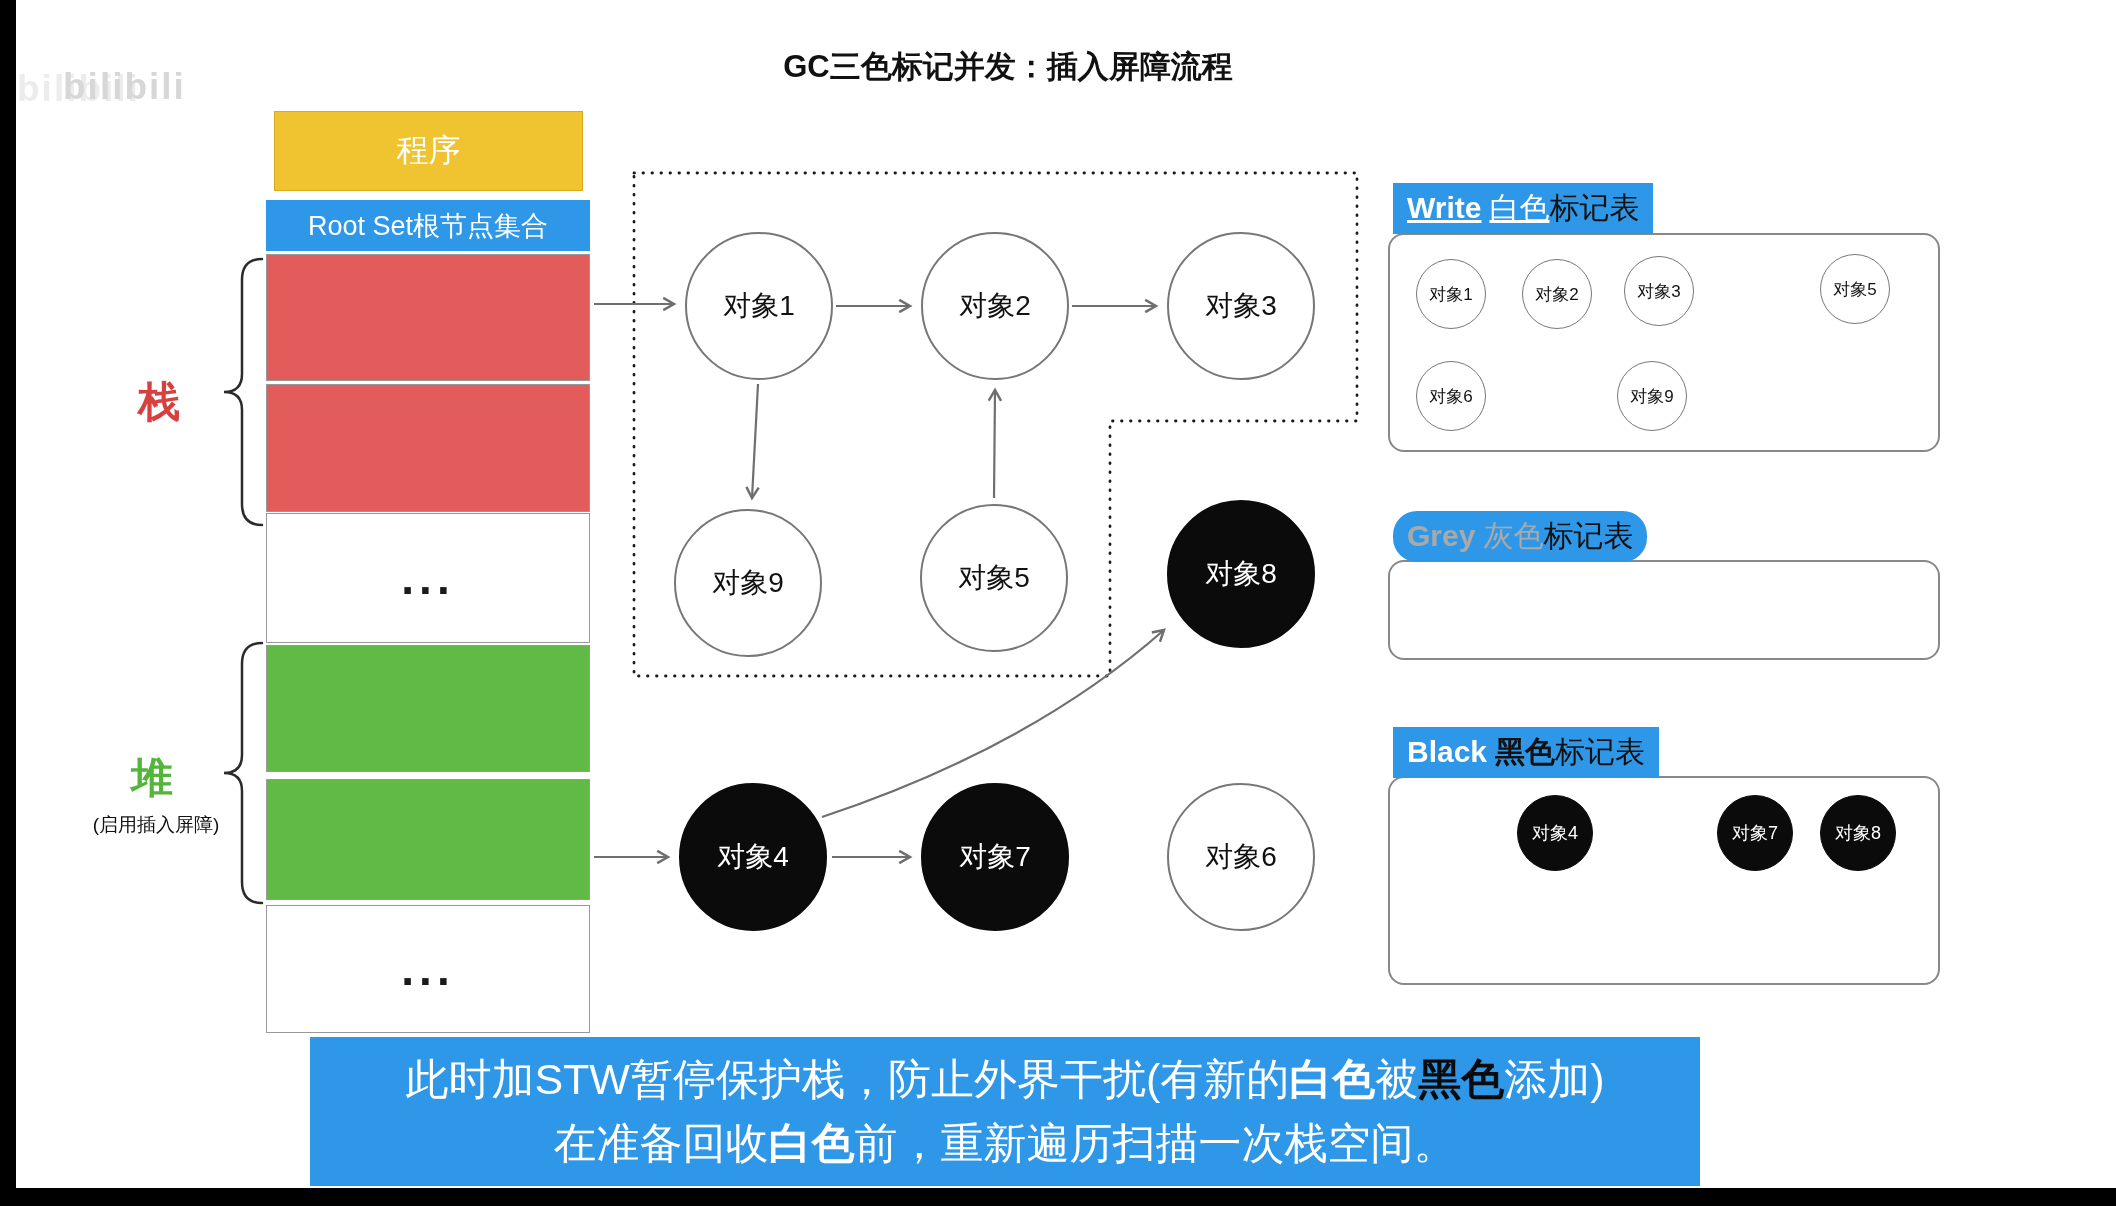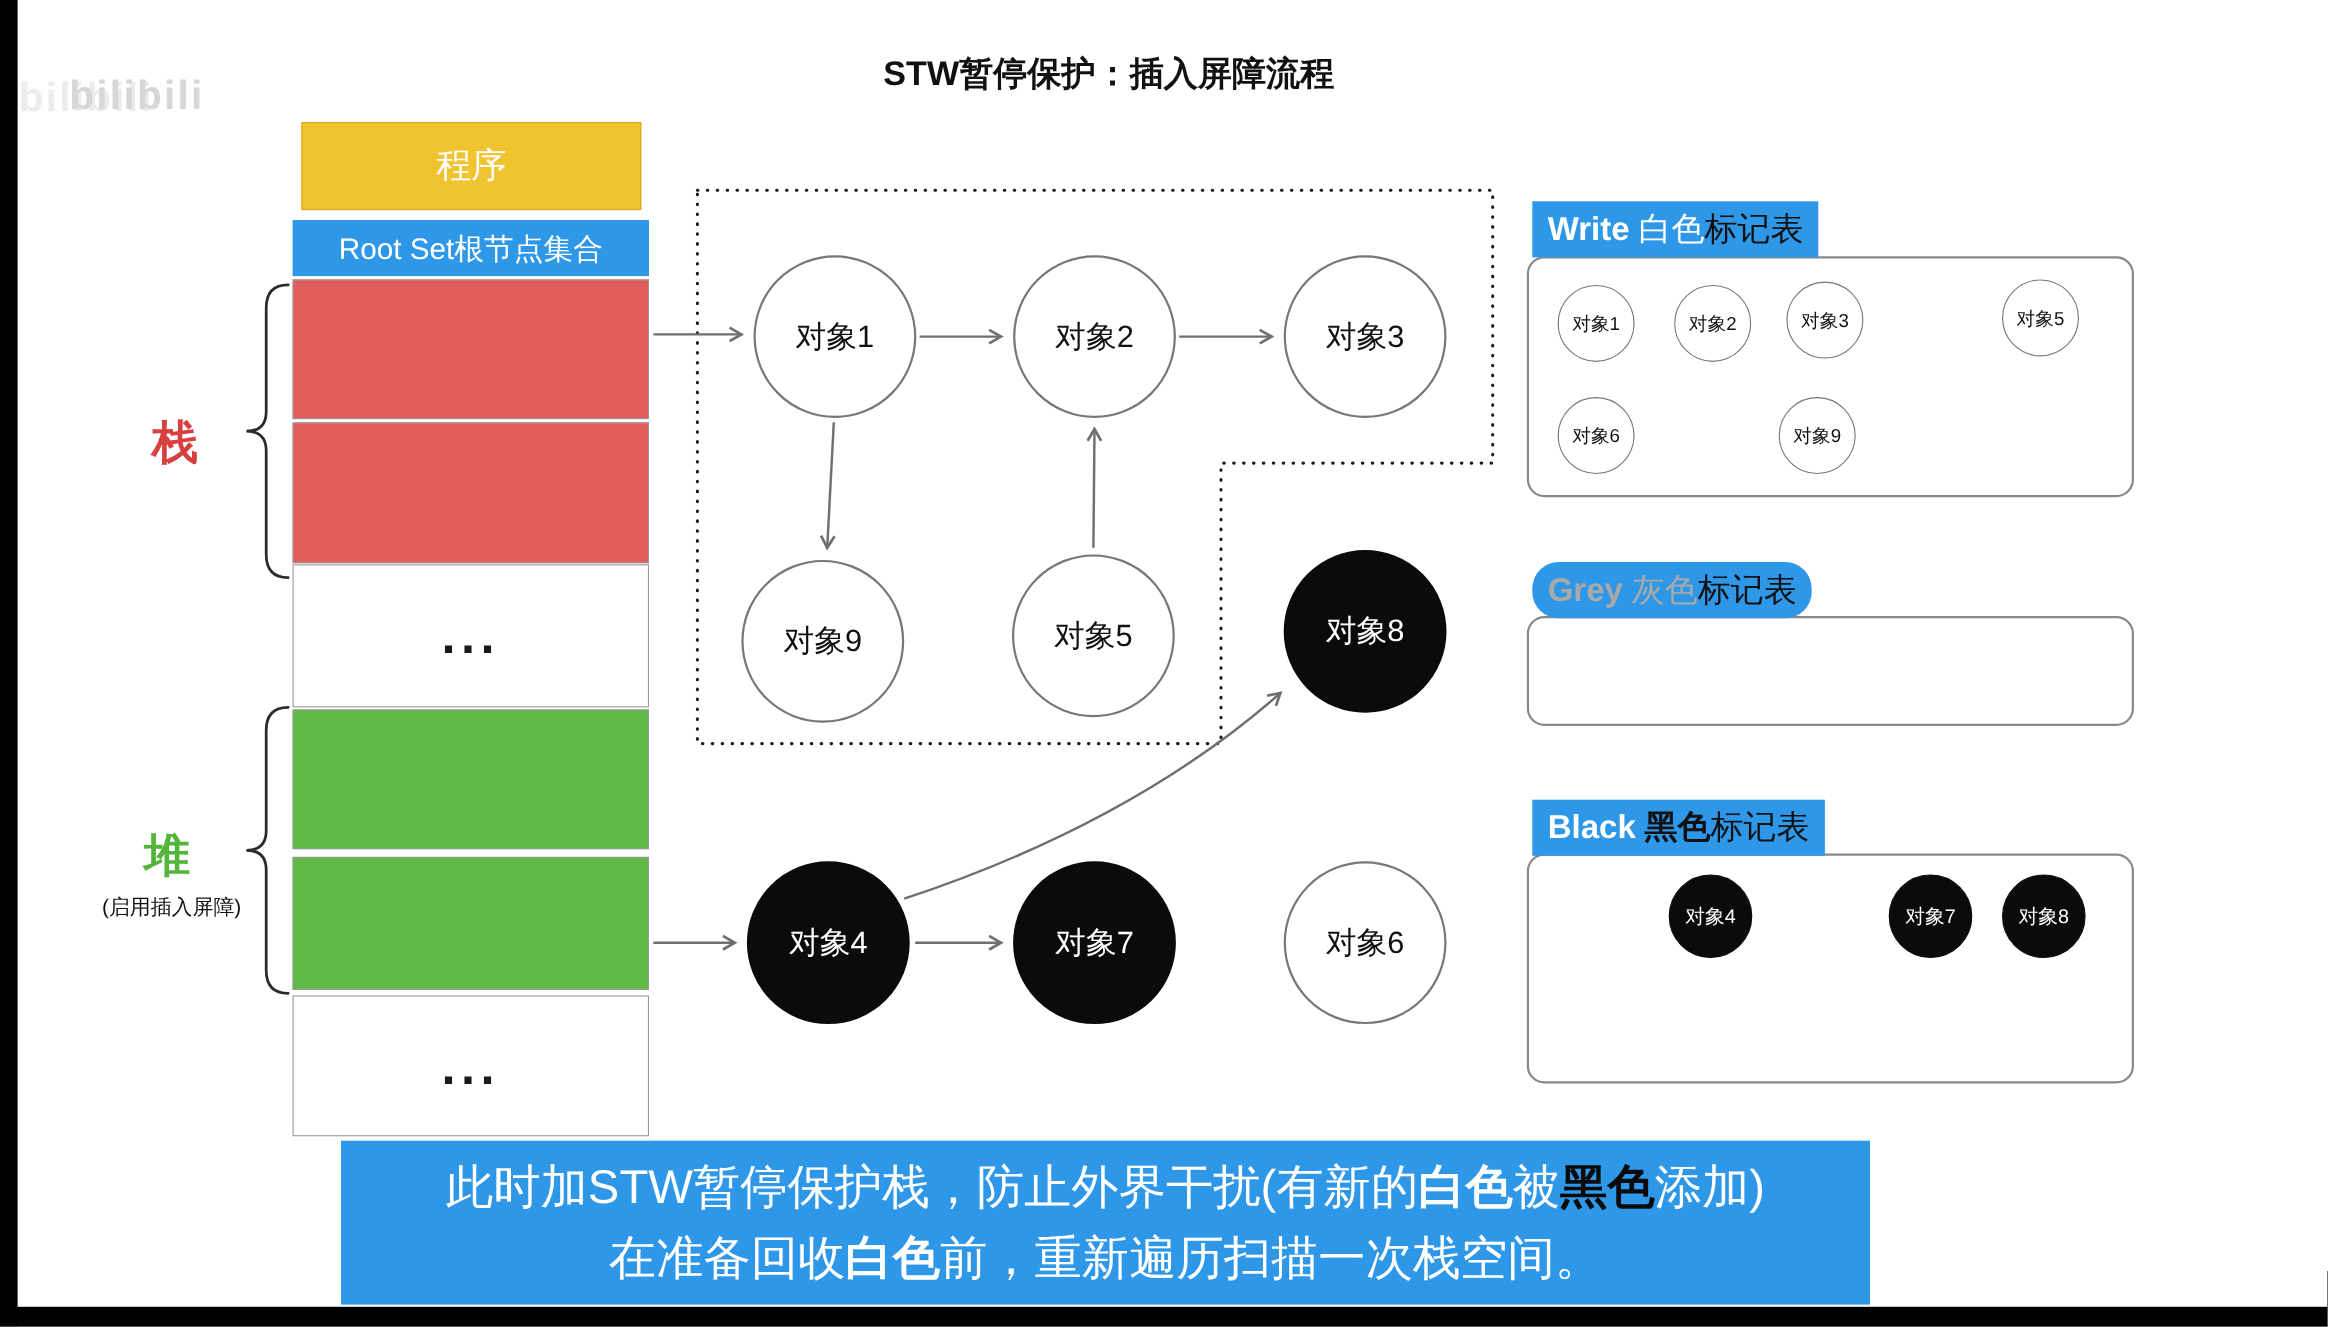--- a/index.html
+++ b/index.html
@@ -41,21 +41,21 @@
   .node{position:absolute;width:148px;height:148px;border-radius:50%;background:#fff;
         border:2px solid #777;box-sizing:border-box;display:flex;align-items:center;
         justify-content:center;font-size:28px;z-index:2;}
   .node.black{background:#0b0b0b;border-color:#0b0b0b;color:#fff;}
 
   
   .tbl-hdr{position:absolute;background:var(--blue,#2e97e8);padding:5px 14px;font-size:30px;
            white-space:nowrap;z-index:2;}
   .tbl-hdr .en{font-weight:700;margin-right:8px;}
   .tbl-hdr .suffix{color:#111;}
-  .tbl-hdr.write .en,.tbl-hdr.write .cword{color:#fff;}
+  .tbl-hdr.write .en,.tbl-hdr.write .cword{color:#fff;text-decoration:underline;}
   .tbl-hdr.grey .en,.tbl-hdr.grey .cword{color:#a9a9a9;}
   .tbl-hdr.blackt .en{color:#fff;}
   .tbl-hdr.blackt .cword{color:#111;font-weight:700;}
 
   .tbl-box{position:absolute;background:#fff;border:2px solid #888;border-radius:16px;box-sizing:border-box;}
   .mini{position:absolute;width:70px;height:70px;border-radius:50%;background:#fff;border:1.5px solid #777;
         box-sizing:border-box;display:flex;align-items:center;justify-content:center;font-size:17px;z-index:2;}
   .mini.black{width:76px;height:76px;background:#0b0b0b;border-color:#0b0b0b;color:#fff;font-size:18px;}
 
   
@@ -65,21 +65,21 @@
   .banner .line{white-space:nowrap;}
   .em-white{font-weight:800;color:#fff;}
   .em-black{font-weight:800;color:#0b0b0b;}
 </style>
 </head>
 <body>
 
 <div class="stage">
 
   <div class="abs watermark">bilibili</div>
-  <div class="abs title">STW暂停保护：插入屏障流程</div>
+  <div class="abs title">GC三色标记并发：插入屏障流程</div>
 
   <div class="membox program">程序</div>
   <div class="membox rootset">Root Set根节点集合</div>
   <div class="membox seg red" style="top:254px;height:127px;"></div>
   <div class="membox seg red" style="top:384px;height:128px;"></div>
   <div class="membox seg white" style="top:513px;height:130px;">...</div>
   <div class="membox seg green" style="top:645px;height:127px;"></div>
   <div class="membox seg green" style="top:779px;height:121px;"></div>
   <div class="membox seg white" style="top:905px;height:128px;">...</div>
 

